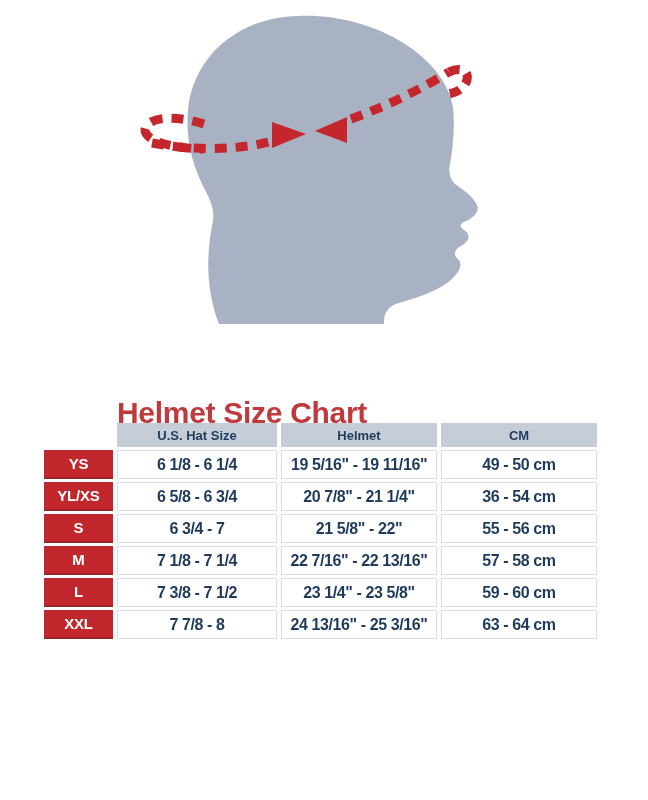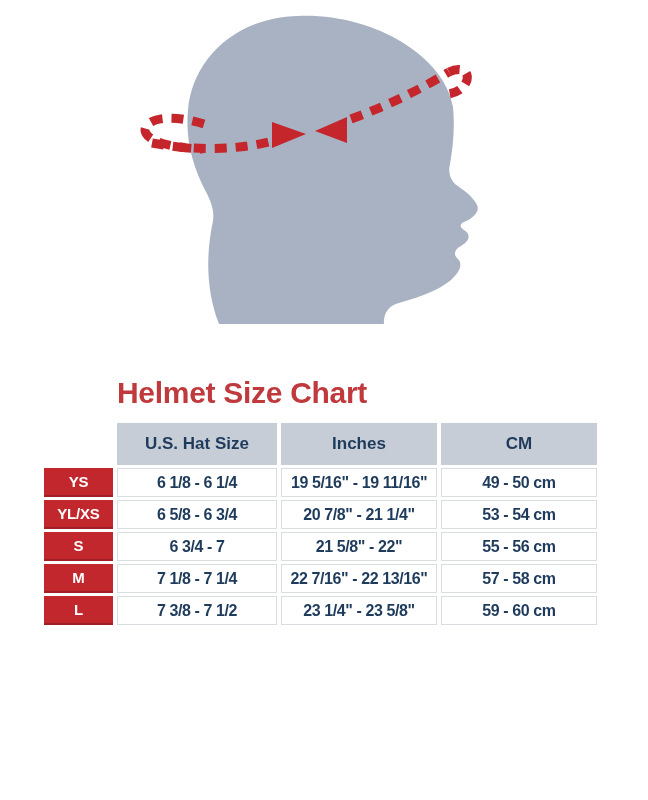--- a/index.html
+++ b/index.html
@@ -16,21 +16,21 @@
   
   .illustration {
     position: absolute;
     top: 0; left: 0;
     width: 648px; height: 360px;
   }
 
   
   .chart-title {
     position: absolute;
-    top: 376px;
+    top: 396px;
     left: 117px;
     font-size: 30px;
     font-weight: bold;
     letter-spacing: -0.3px;
     color: #bf393d;
     white-space: nowrap;
   }
 
   
   table.size-table {
@@ -46,24 +46,24 @@
   table.size-table col.c-inches { width: 156px; }
   table.size-table col.c-cm     { width: 156px; }
 
   .size-table th, .size-table td {
     text-align: center;
     vertical-align: middle;
     white-space: nowrap;
     overflow: hidden;
   }
   .size-table thead th {
-    height: 42px;
+    height: 24px;
     background: #c6cdd7;
     color: #1f3b5c;
-    font-size: 17px;
+    font-size: 13px;
     font-weight: bold;
   }
   .size-table thead th.corner {
     background: transparent;
   }
   .size-table td.val {
     height: 29px;
     background: #ffffff;
     border: 1px solid #d9dce0;
     color: #1f3b5c;
@@ -125,51 +125,57 @@
     <colgroup>
       <col class="c-label">
         <col class="c-hat">
         <col class="c-inches">
         <col class="c-cm">
     </colgroup>
     <thead>
       <tr>
         <th class="corner"></th>
         <th>U.S. Hat Size</th>
-        <th>Inches</th>
+        <th>Helmet</th>
         <th>CM</th>
       </tr>
     </thead>
     <tbody id="table-body">
         <tr>
           <th class="rowlabel">YS</th>
           <td class="val">6 1/8 - 6 1/4</td>
           <td class="val">19 5/16" - 19 11/16"</td>
           <td class="val">49 - 50 cm</td>
         </tr>
         <tr>
           <th class="rowlabel">YL/XS</th>
           <td class="val">6 5/8 - 6 3/4</td>
           <td class="val">20 7/8" - 21 1/4"</td>
-          <td class="val">53 - 54 cm</td>
+          <td class="val">36 - 54 cm</td>
         </tr>
         <tr>
           <th class="rowlabel">S</th>
           <td class="val">6 3/4 - 7</td>
           <td class="val">21 5/8" - 22"</td>
           <td class="val">55 - 56 cm</td>
         </tr>
         <tr>
           <th class="rowlabel">M</th>
           <td class="val">7 1/8 - 7 1/4</td>
           <td class="val">22 7/16" - 22 13/16"</td>
           <td class="val">57 - 58 cm</td>
         </tr>
         <tr>
           <th class="rowlabel">L</th>
           <td class="val">7 3/8 - 7 1/2</td>
           <td class="val">23 1/4" - 23 5/8"</td>
           <td class="val">59 - 60 cm</td>
         </tr>
+        <tr>
+          <th class="rowlabel">XXL</th>
+          <td class="val">7 7/8 - 8</td>
+          <td class="val">24 13/16" - 25 3/16"</td>
+          <td class="val">63 - 64 cm</td>
+        </tr>
       </tbody>
   </table>
 
 </div>
 
 </body></html>

